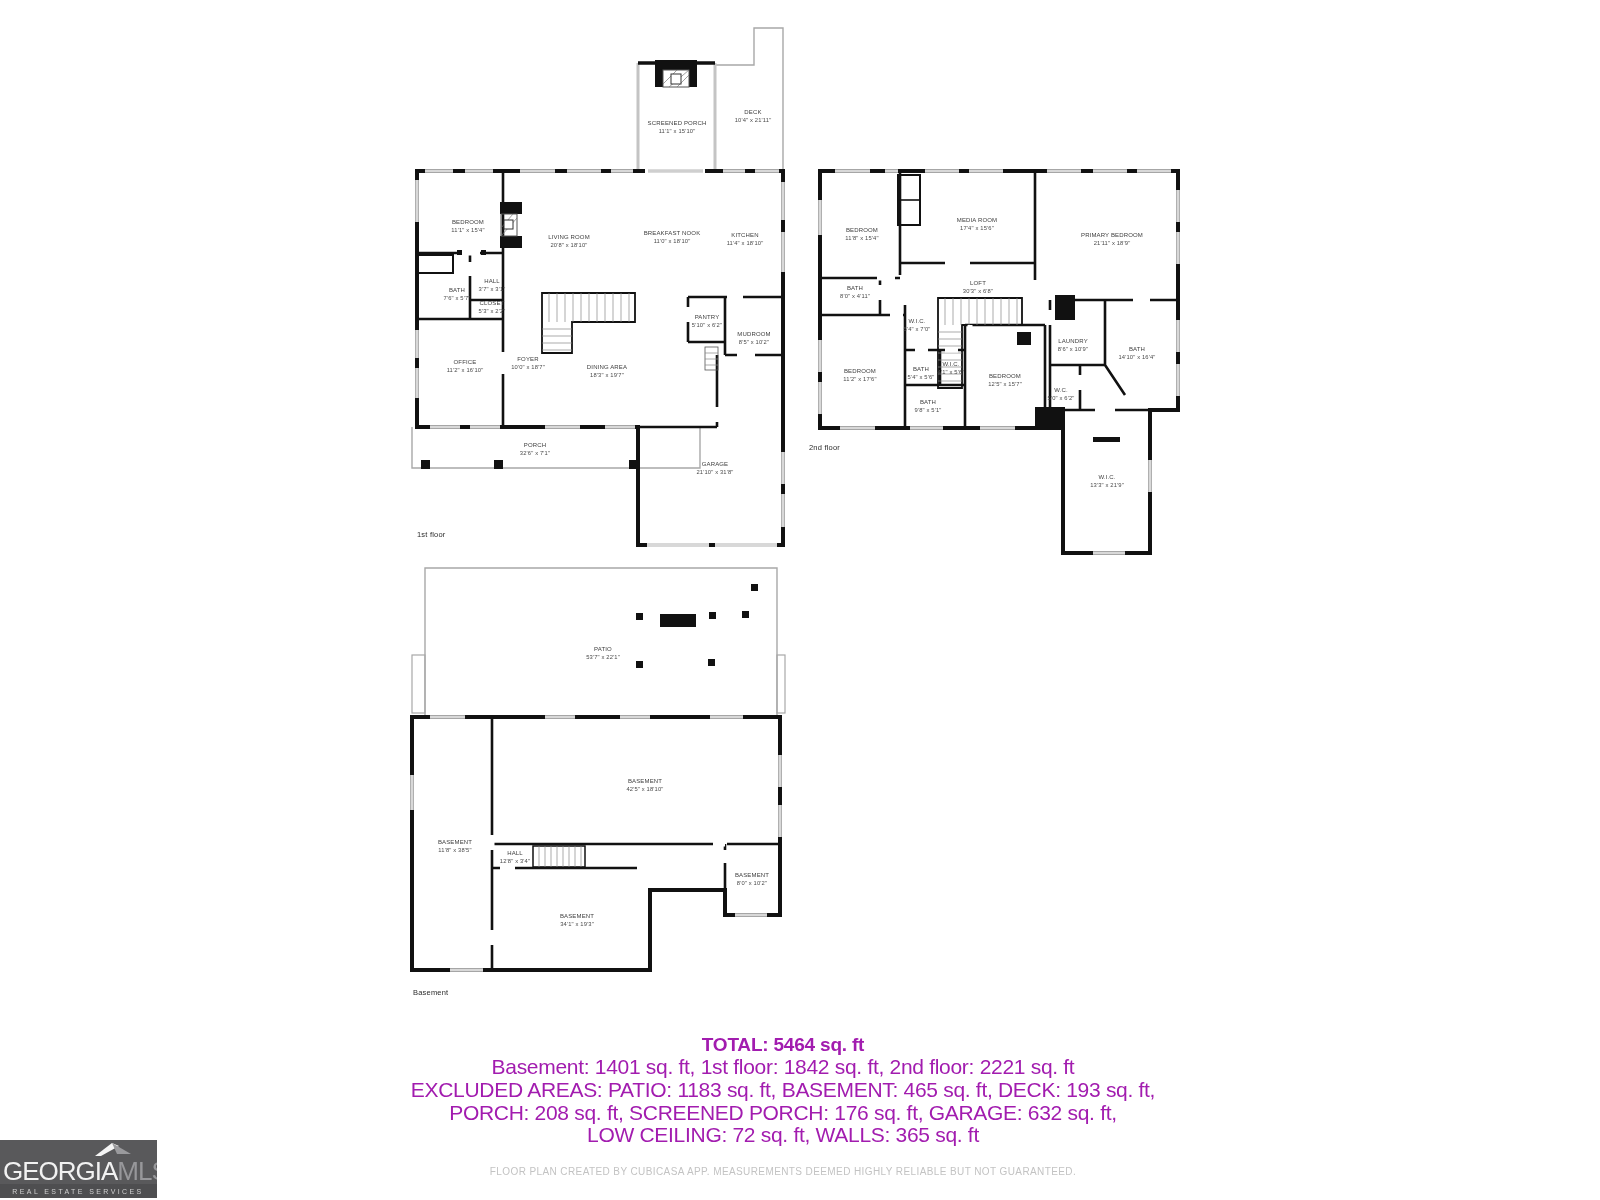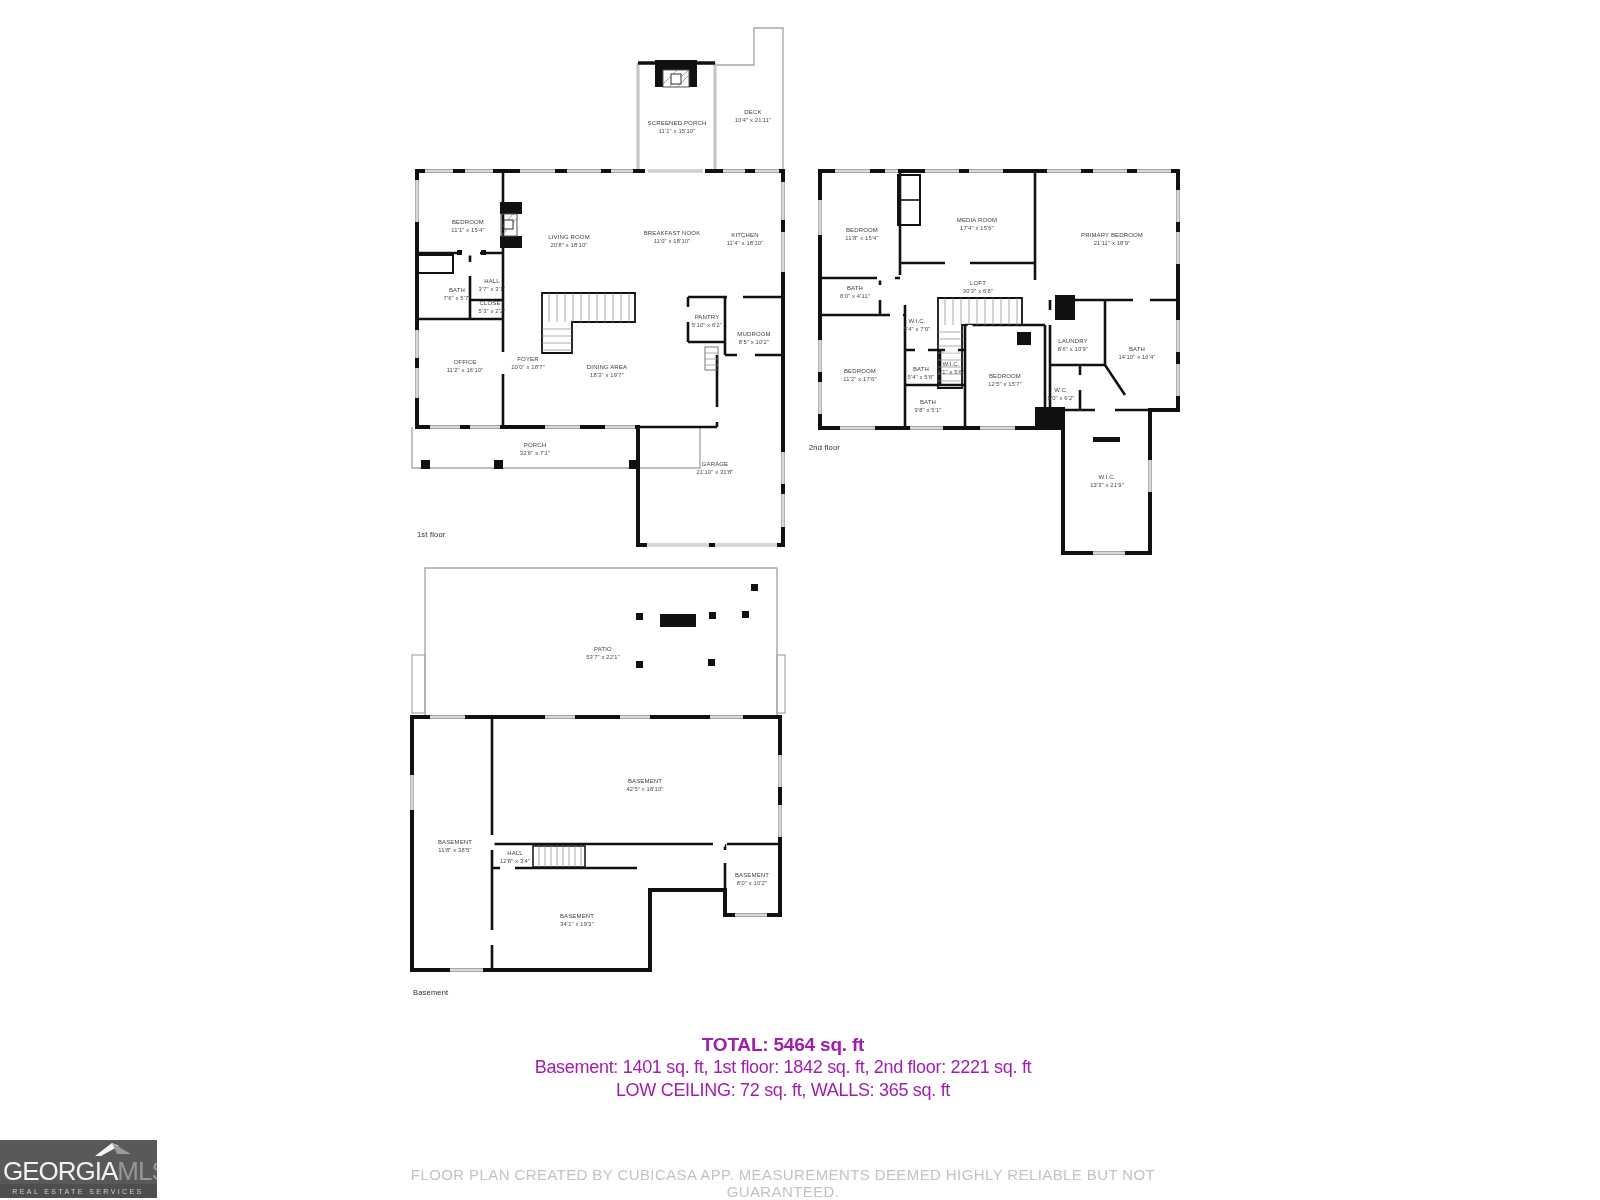--- a/index.html
+++ b/index.html
@@ -6,23 +6,23 @@
   #page{position:relative;width:1600px;height:1200px;background:#ffffff;overflow:hidden;
         font-family:"Liberation Sans", sans-serif;}
   .plan{position:absolute;}
   .rlabel{position:absolute;transform:translate(-50%,-50%);text-align:center;
           color:#3d3d3d;font-size:6px;line-height:7.6px;letter-spacing:.15px;white-space:nowrap;}
   .rlabel .nm{display:block;}
   .rlabel .dim{display:block;font-size:5.8px;color:#4a4a4a;}
   .fcap{position:absolute;font-size:7.5px;color:#2b2b2b;letter-spacing:.2px;}
   #summary{position:absolute;left:383px;top:1033px;width:800px;text-align:center;color:#a21caf;}
   #summary .total{font-size:19px;font-weight:bold;line-height:23px;letter-spacing:-.2px;}
-  #summary .sline{font-size:18px;line-height:22.8px;letter-spacing:-.3px;}
+  #summary .sline{font-size:21px;line-height:22.8px;letter-spacing:-.3px;}
   #disclaimer{position:absolute;left:383px;top:1166px;width:800px;text-align:center;
-              font-size:15px;color:#c3c3c3;letter-spacing:.4px;}
+              font-size:10px;color:#c3c3c3;letter-spacing:.4px;}
   #logo{position:absolute;left:0px;top:1140px;width:157px;height:58px;}
   svg{display:block;}
 </style>
 </head>
 <body>
 
 <div id="page">
 
   <div class="plan" style="left:405px;top:22px;width:385px;height:535px;">
     <svg width="385" height="535" viewBox="0 0 385 535">
@@ -290,20 +290,22 @@
     <div class="rlabel" style="left:347px;top:325px;">
         <span class="nm">BASEMENT</span>
         <span class="dim">8'0" x 10'2"</span>
       </div>
     <div class="fcap" style="left:8px;top:433px;">Basement</div>
   </div>
 
   <div id="summary">
     <div class="total">TOTAL: 5464 sq. ft</div>
     <div class="sline">Basement: 1401 sq. ft, 1st floor: 1842 sq. ft, 2nd floor: 2221 sq. ft</div>
+    <div class="sline">EXCLUDED AREAS: PATIO: 1183 sq. ft, BASEMENT: 465 sq. ft, DECK: 193 sq. ft,</div>
+    <div class="sline">PORCH: 208 sq. ft, SCREENED PORCH: 176 sq. ft, GARAGE: 632 sq. ft,</div>
     <div class="sline">LOW CEILING: 72 sq. ft, WALLS: 365 sq. ft</div>
   </div>
 
   <div id="disclaimer">FLOOR PLAN CREATED BY CUBICASA APP. MEASUREMENTS DEEMED HIGHLY RELIABLE BUT NOT GUARANTEED.</div>
 
   <div id="logo">
     <svg width="157" height="58" viewBox="0 0 157 58">
       <rect x="0" y="0" width="157" height="58" fill="#59595b"></rect>
       <rect x="0" y="44" width="157" height="14" fill="#4e4e50"></rect>
 

